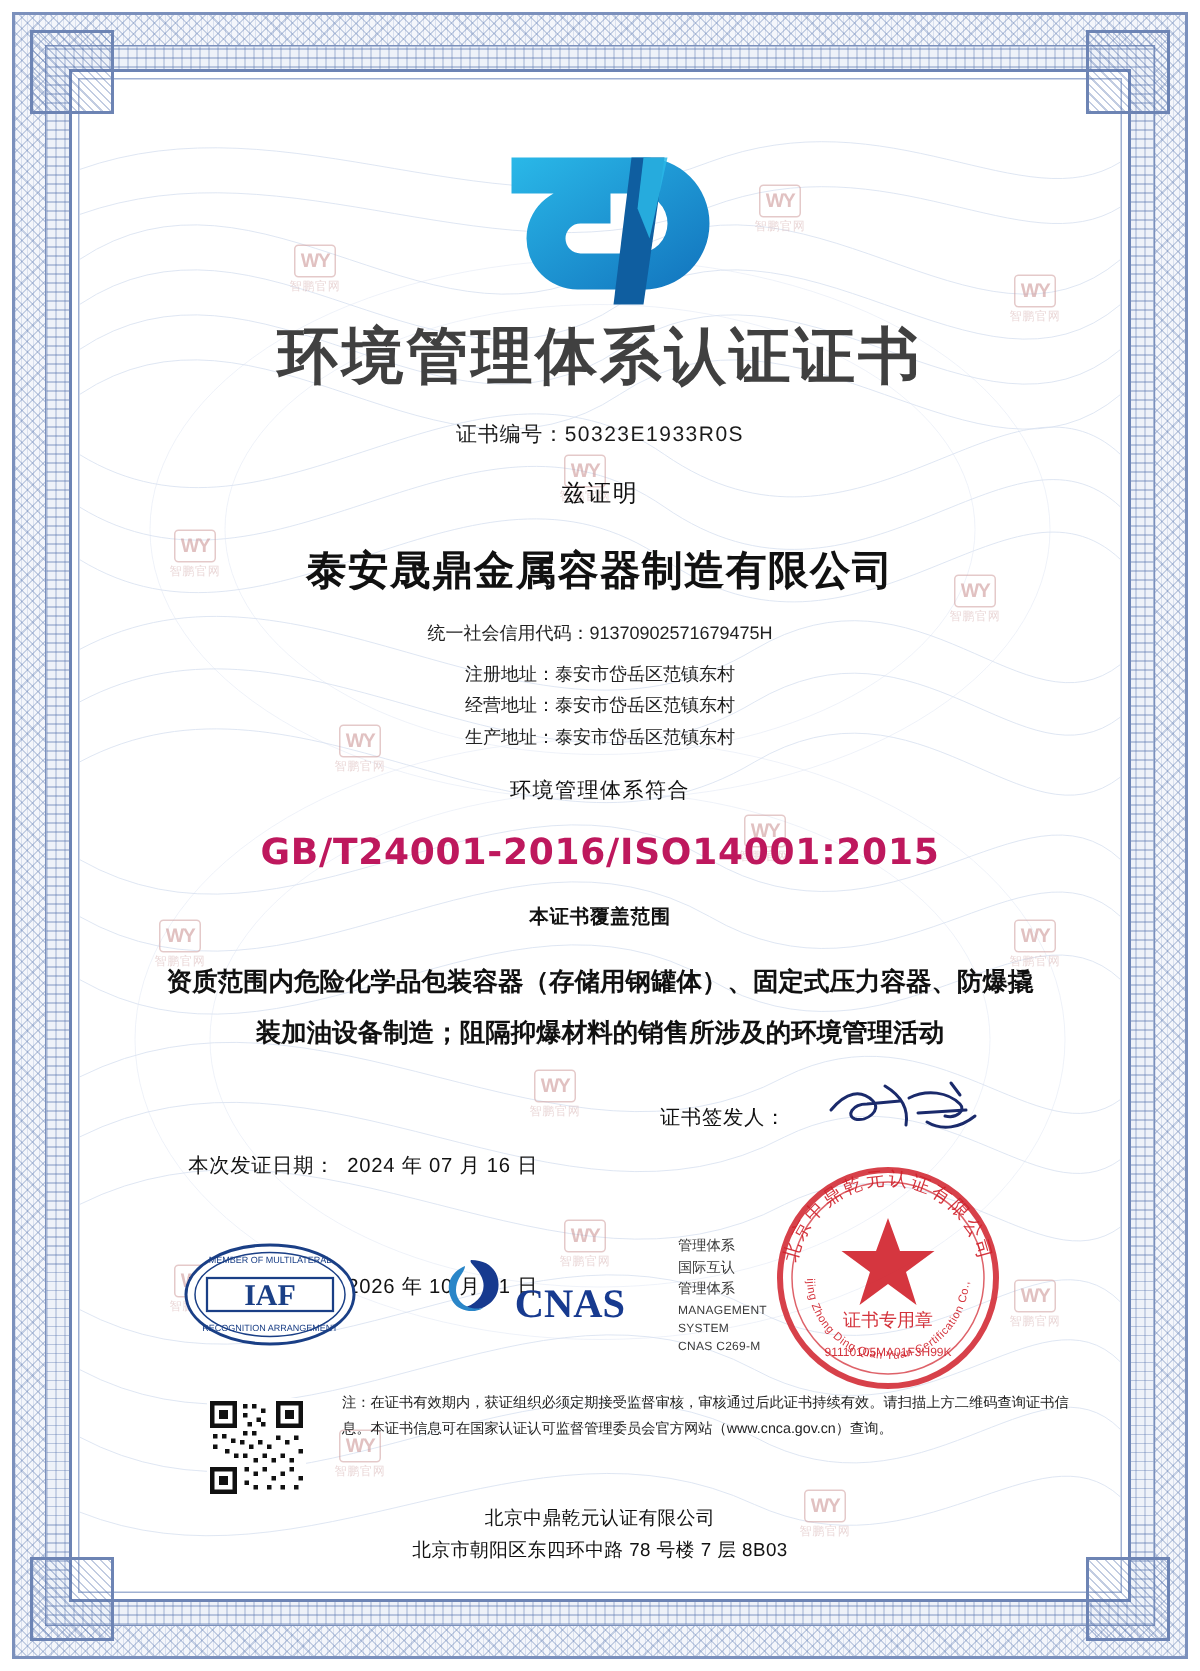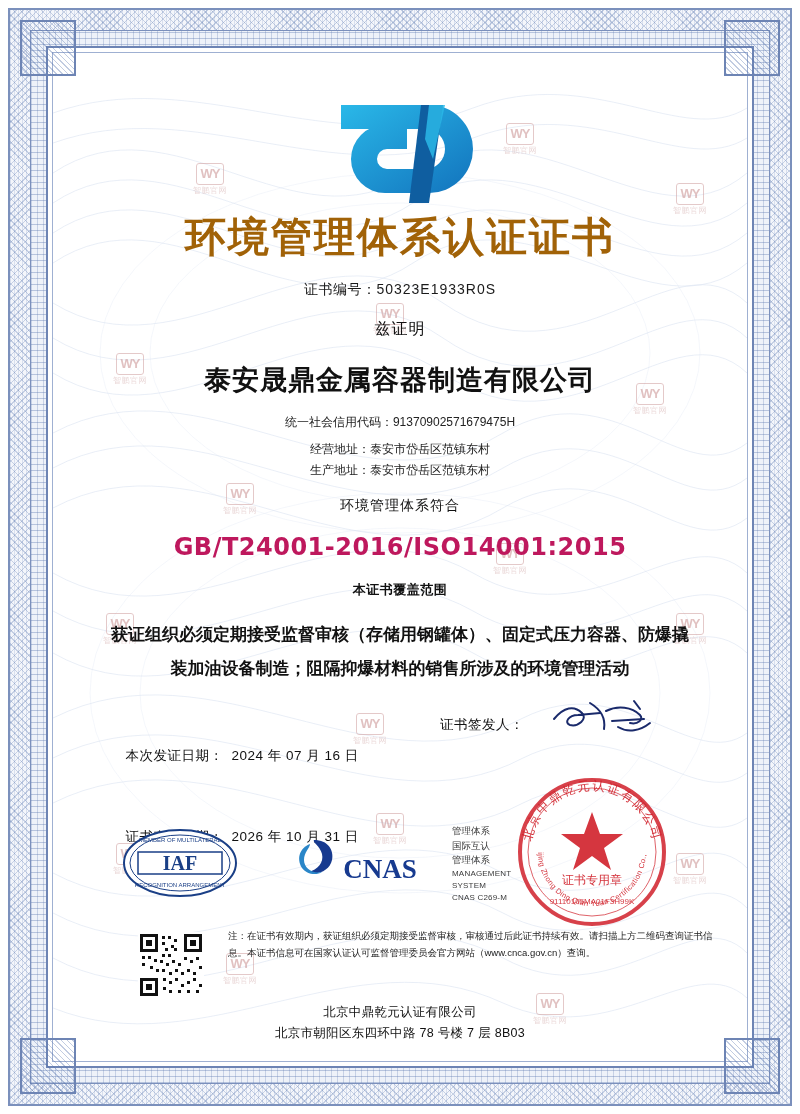--- a/index.html
+++ b/index.html
@@ -122,21 +122,21 @@
     justify-content: center;
     align-items: center;
   }
 
   .title {
     margin-top: 4px;
     font-family: "DejaVu Sans", sans-serif;
     font-size: 41px;
     font-weight: bold;
     letter-spacing: 2px;
-    color: #a16207;
+    color: #404040;
   }
 
   .cert-no {
     margin-top: 16px;
     font-size: 14px;
     color: #1a1a1a;
     letter-spacing: 0.5px;
   }
   .cert-no .val { font-family: "Liberation Sans", sans-serif; letter-spacing: 1px; }
 
@@ -396,31 +396,32 @@
       <span>证书编号：</span><span class="val">50323E1933R0S</span>
     </div>
 
     <div class="hereby">兹证明</div>
 
     <div class="company">泰安晟鼎金属容器制造有限公司</div>
 
     <div class="credit-code">统一社会信用代码：91370902571679475H</div>
 
     <div class="addr-block">
+      <div class="addr-line">注册地址：泰安市岱岳区范镇东村</div>
       <div class="addr-line">经营地址：泰安市岱岳区范镇东村</div>
       <div class="addr-line">生产地址：泰安市岱岳区范镇东村</div>
     </div>
 
     <div class="conform">环境管理体系符合</div>
 
     <div class="standard">GB/T24001-2016/ISO14001:2015</div>
 
     <div class="scope-label">本证书覆盖范围</div>
 
-    <div class="scope-text">获证组织必须定期接受监督审核（存储用钢罐体）、固定式压力容器、防爆撬装加油设备制造；阻隔抑爆材料的销售所涉及的环境管理活动</div>
+    <div class="scope-text">资质范围内危险化学品包装容器（存储用钢罐体）、固定式压力容器、防爆撬装加油设备制造；阻隔抑爆材料的销售所涉及的环境管理活动</div>
 
     <div class="dates-row">
       <div class="dates">
         <div class="date-line">
           <span class="lbl">本次发证日期：</span><span class="val">2024 年 07 月 16 日</span>
         </div>
         <div class="date-line">
           <span class="lbl">证书有效日期：</span><span class="val">2026 年 10 月 31 日</span>
         </div>
       </div>

